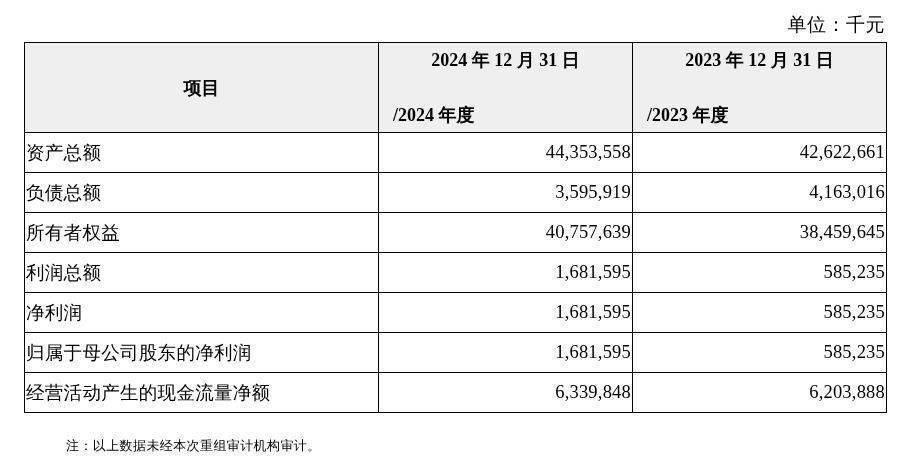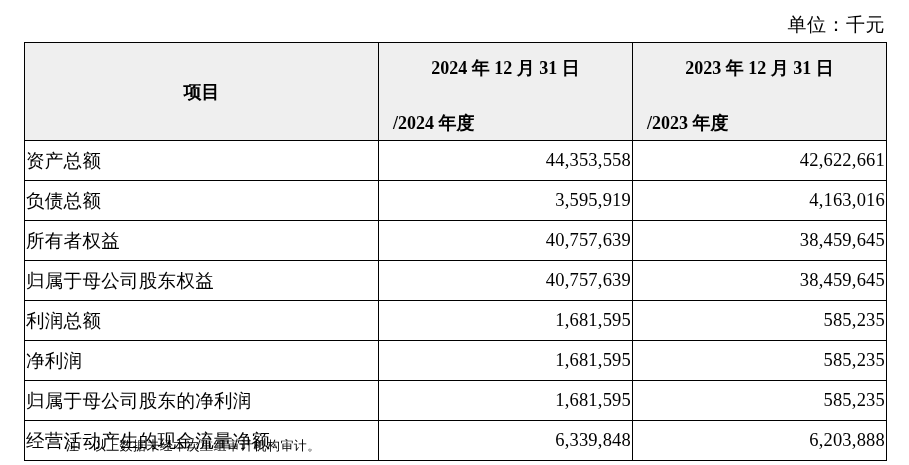--- a/index.html
+++ b/index.html
@@ -50,21 +50,21 @@
     padding: 4px 8px;
     line-height: 1.45;
   }
   .th-item {
     text-align: center;
     margin-top: 22px;
   }
   .th-period {
     text-align: center;
   }
-  .th-period .l1 { display: block; text-align: center; margin-top: 8px; }
+  .th-period .l1 { display: block; text-align: center; }
   .th-period .l2 { display: block; text-align: left; padding-left: 6px; margin-top: 29px;}
   col.c-item { width: 354px; }
   col.c-v1 { width: 254px; }
   col.c-v2 { width: 254px; }
   table.fin tbody td {
     height: 35px;
     font-size: 18.5px;
     padding: 2px 1px;
   }
   td.label {
@@ -123,25 +123,20 @@
         <td class="label">负债总额</td>
         <td class="num">3,595,919</td>
         <td class="num">4,163,016</td>
       </tr>
       <tr>
         <td class="label">所有者权益</td>
         <td class="num">40,757,639</td>
         <td class="num">38,459,645</td>
       </tr>
       <tr>
-        <td class="label">归属于母公司股东权益</td>
-        <td class="num">40,757,639</td>
-        <td class="num">38,459,645</td>
-      </tr>
-      <tr>
         <td class="label">利润总额</td>
         <td class="num">1,681,595</td>
         <td class="num">585,235</td>
       </tr>
       <tr>
         <td class="label">净利润</td>
         <td class="num">1,681,595</td>
         <td class="num">585,235</td>
       </tr>
       <tr>

